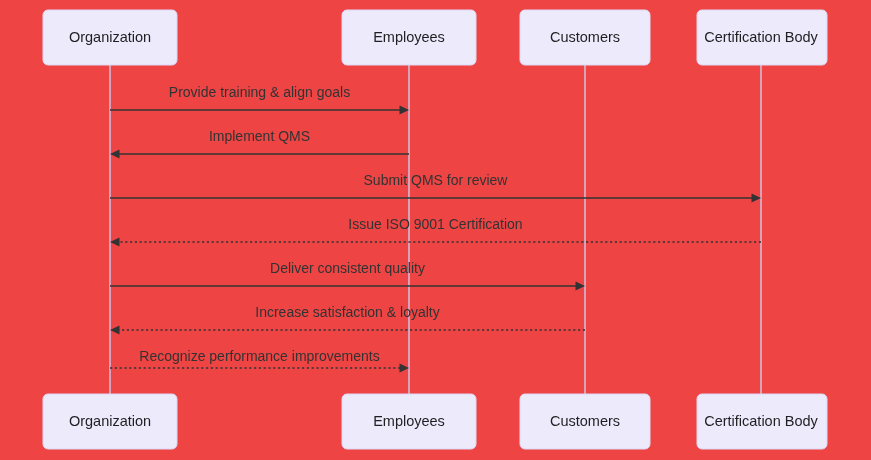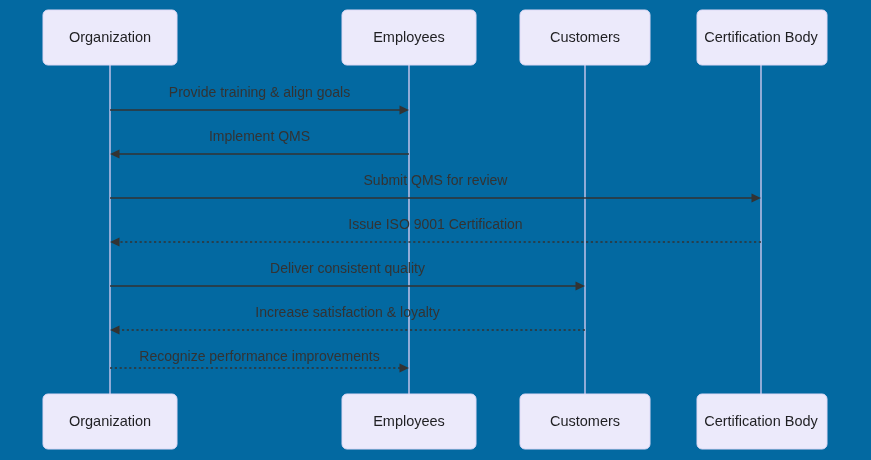--- a/index.html
+++ b/index.html
@@ -7,21 +7,21 @@
     padding: 0;
     background: #ffffff;
   }
   body {
     font-family: "Liberation Sans", sans-serif;
   }
   #diagram-root {
     position: relative;
     width: 871px;
     height: 460px;
-    background: #0369a1;
+    background: #ef4444;
     overflow: hidden;
   }
   #seq-svg {
     position: absolute;
     left: 0;
     top: 0;
     width: 871px;
     height: 460px;
     display: block;
   }

